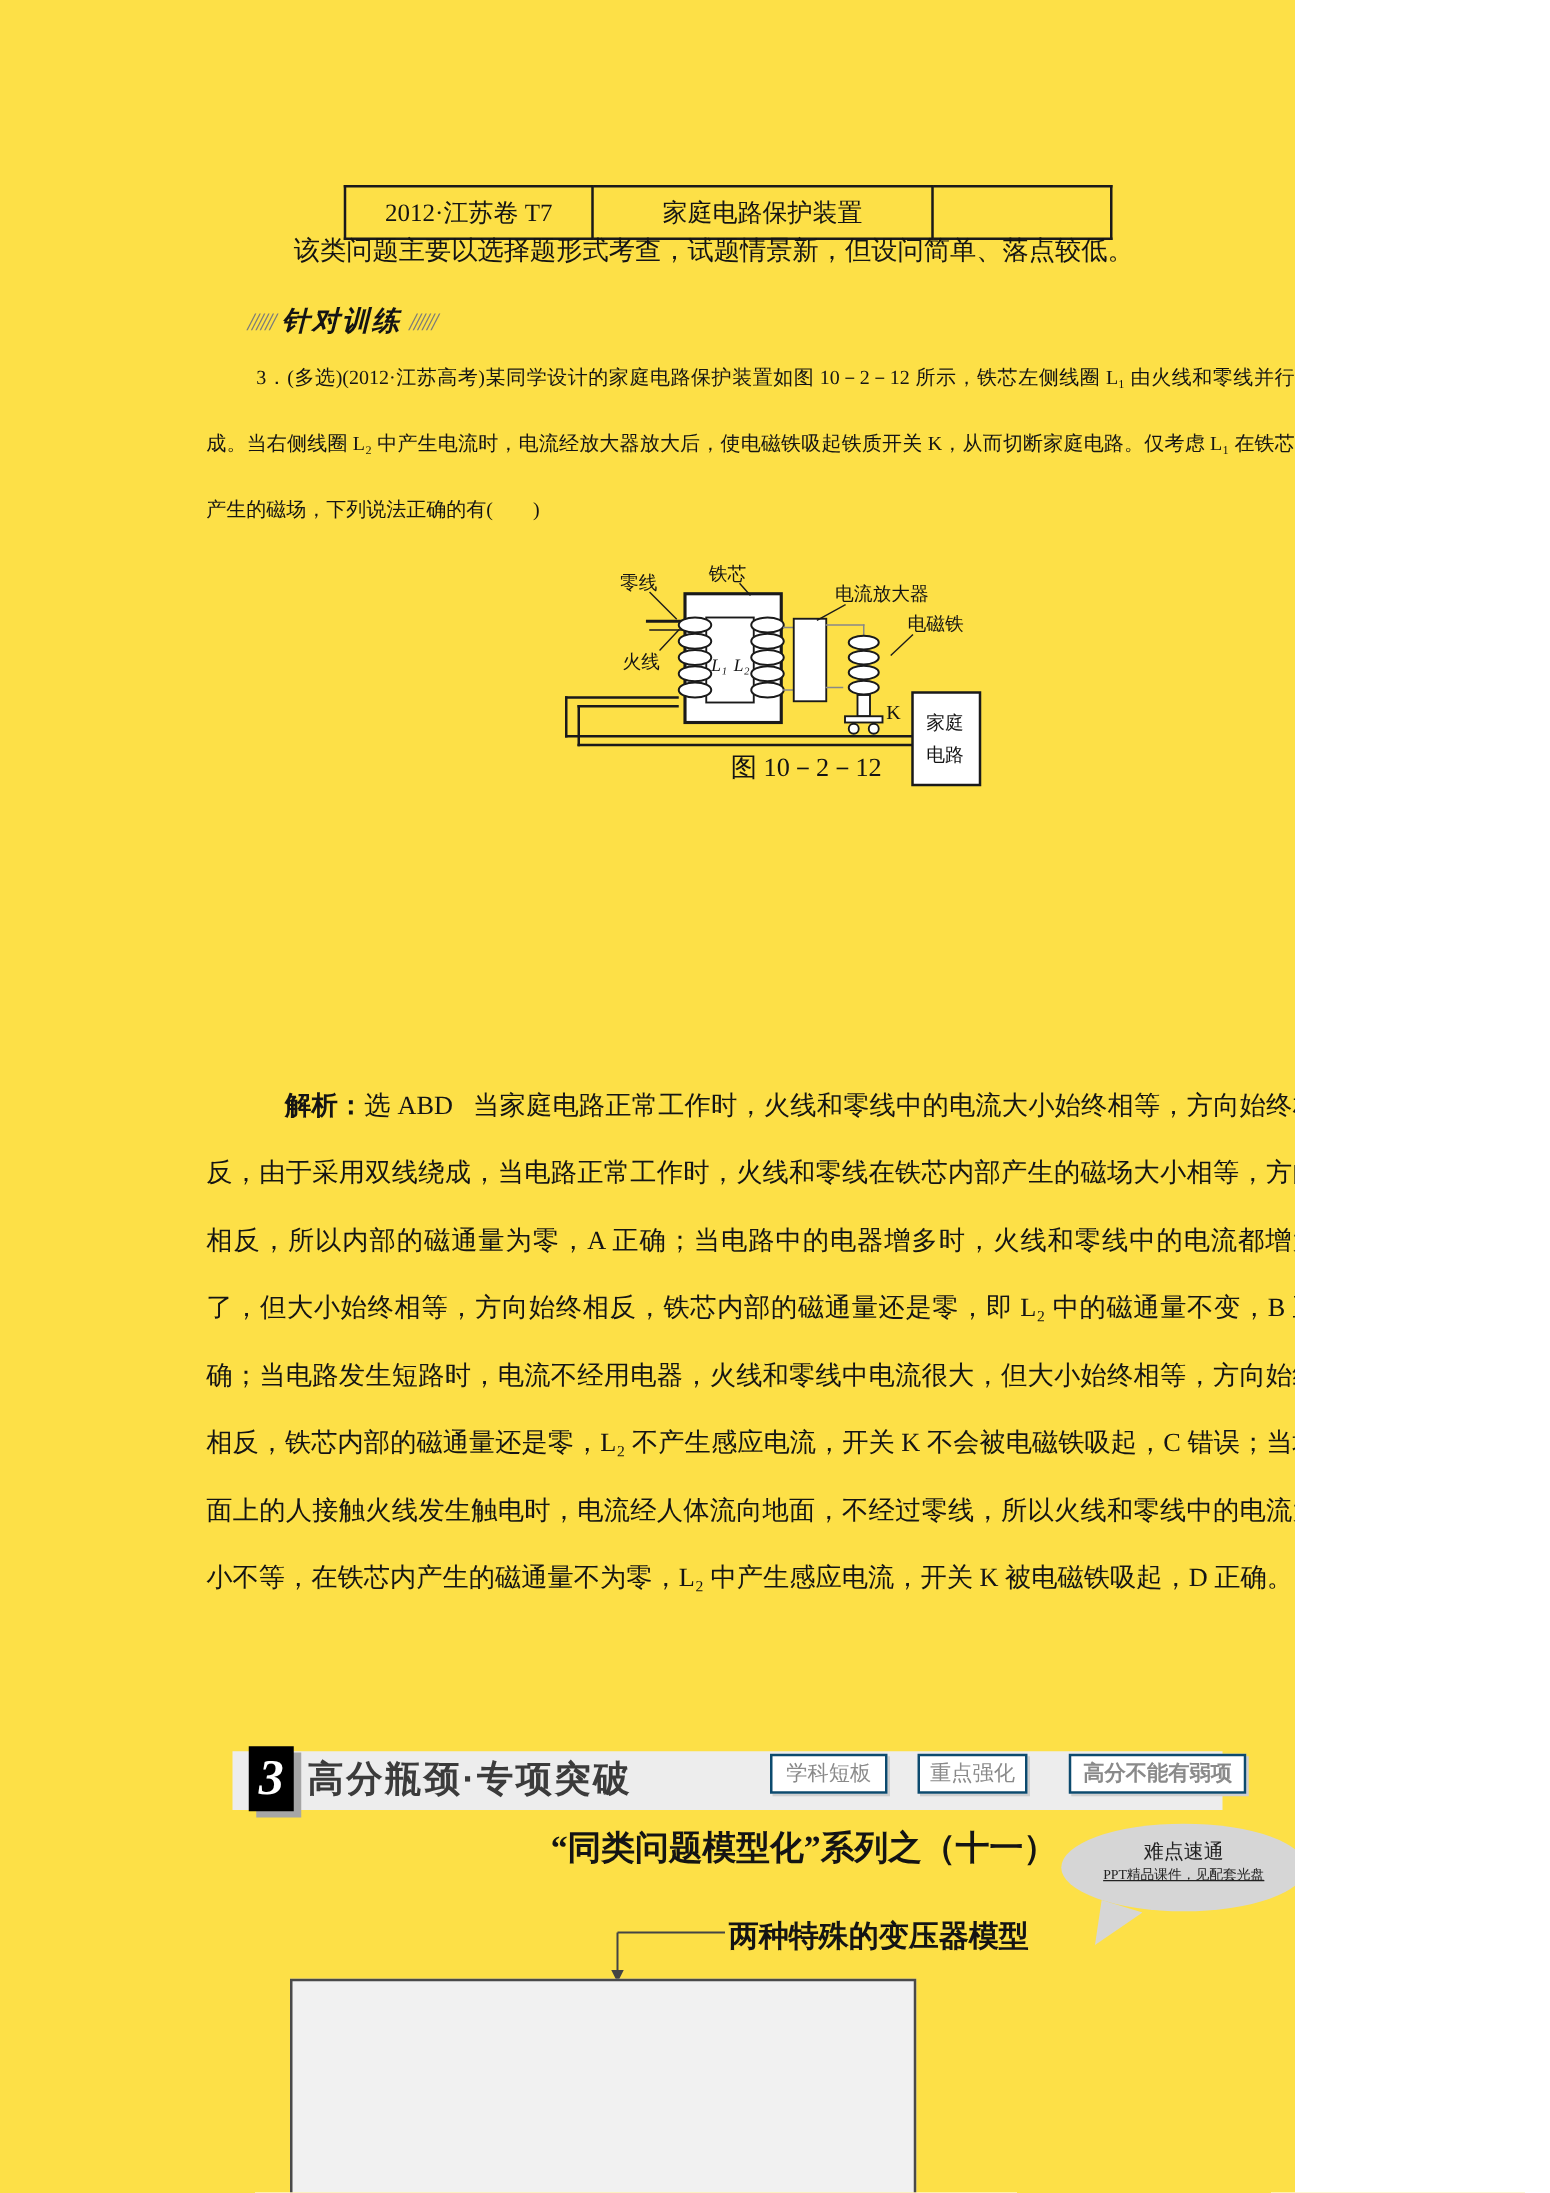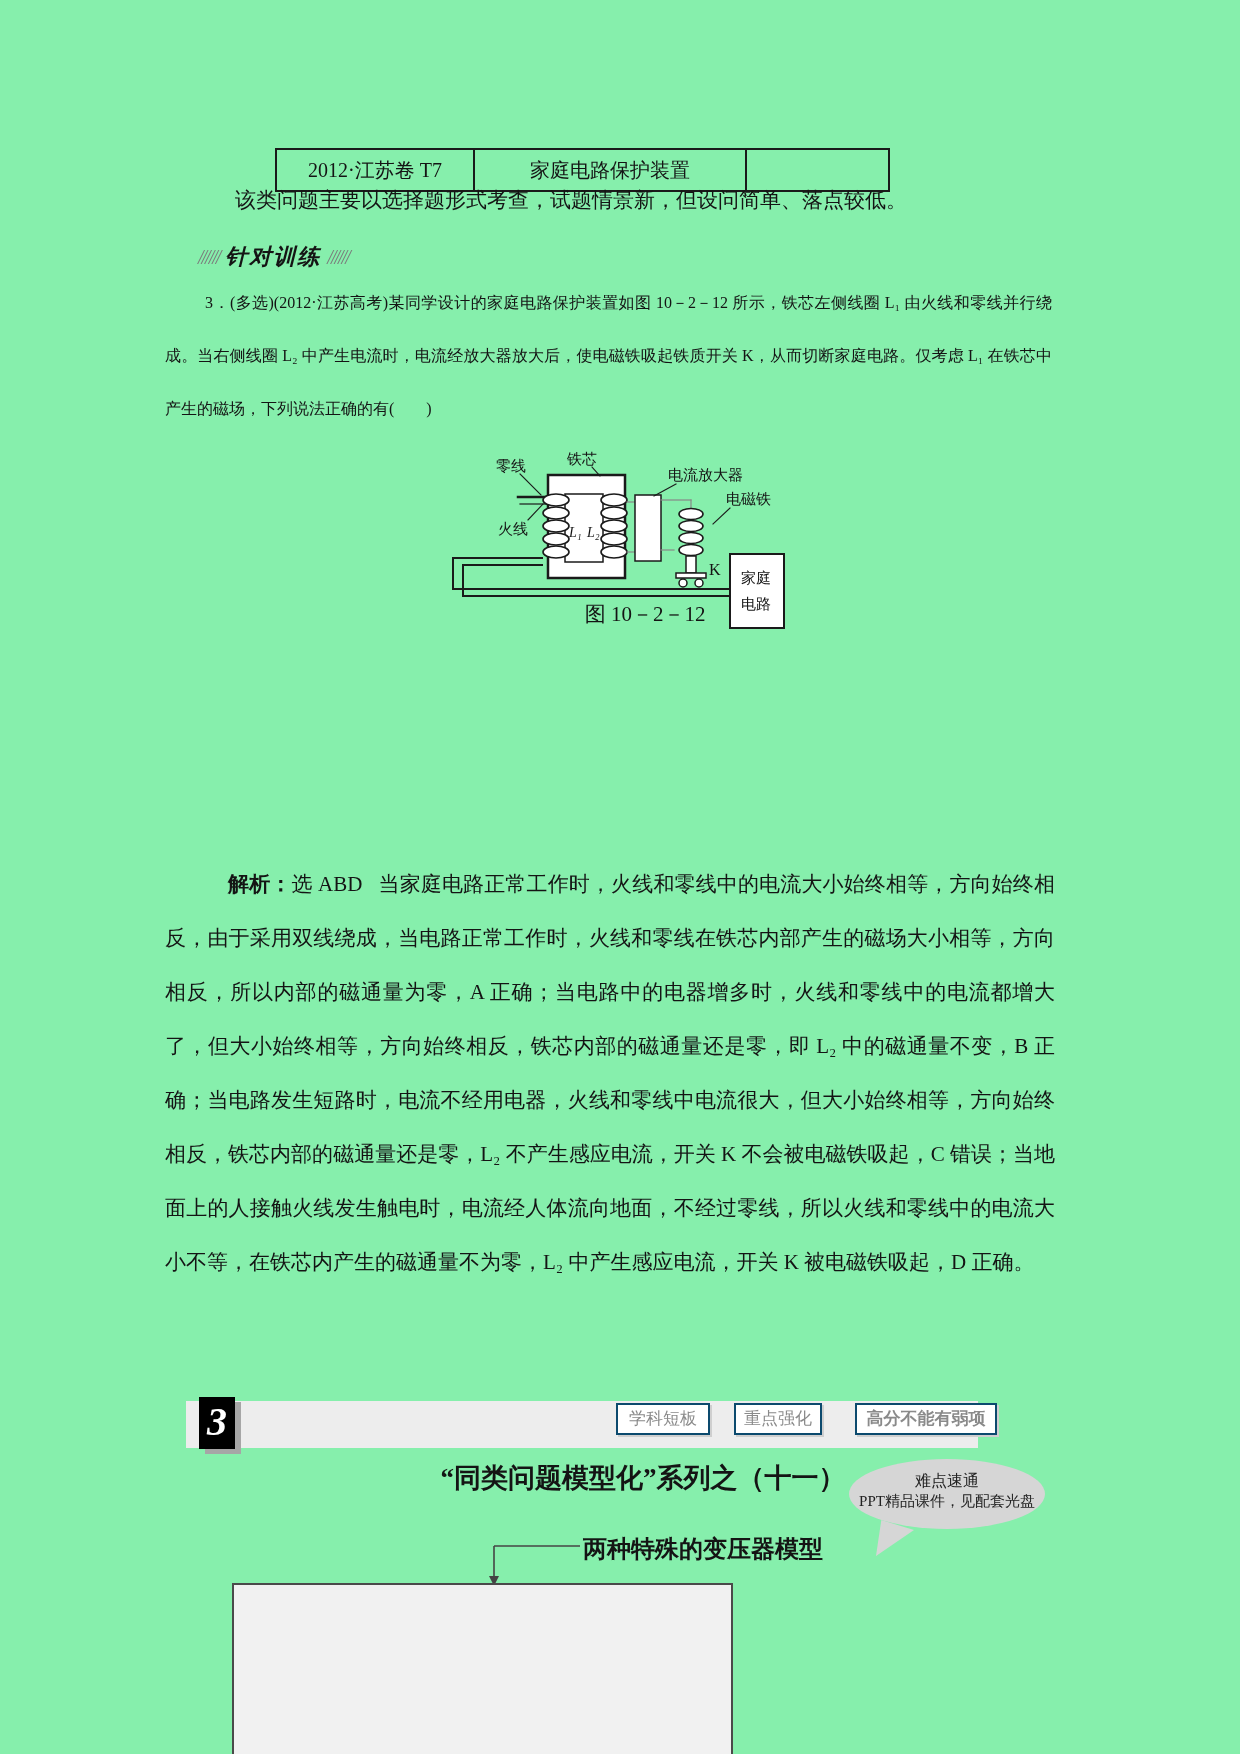--- a/index.html
+++ b/index.html
@@ -1,16 +1,16 @@
 <!DOCTYPE html>
 <html><head>
 <meta charset="utf-8">
 <style>
   html,body{margin:0;padding:0;background:#fff;}
-  .page{position:relative;width:1240px;height:1754px;background:#86efac;overflow:hidden;
+  .page{position:relative;width:1036px;height:1754px;background:#fde047;overflow:hidden;
         font-family:"Liberation Serif","DejaVu Serif",serif;color:#141414;}
 
   
   .qtable{position:absolute;left:275px;top:148px;border-collapse:collapse;table-layout:fixed;}
   .qtable td{border:2px solid #1a1a1a;height:40px;text-align:center;vertical-align:middle;
              font-size:20px;padding:0 4px;}
 
   .intro{position:absolute;left:165px;top:186px;width:887px;font-size:21px;line-height:28px;
          text-indent:70px;}
 
@@ -42,21 +42,21 @@
        box-shadow:2px 2px 0 #cfcfcf;color:#8a8a8a;font-size:17px;text-align:center;line-height:28px;
        font-family:"Liberation Sans","DejaVu Sans",sans-serif;}
   .tab1{left:616px;width:90px;} .tab2{left:734px;width:84px;} .tab3{left:855px;width:138px;font-weight:bold;}
 
   .series-title{position:absolute;left:436px;top:1460px;width:414px;font-size:27px;font-weight:bold;
                 text-align:center;white-space:nowrap;}
 
   .bubble{position:absolute;left:849px;top:1459px;width:196px;height:70px;background:#d6d6d6;
           border-radius:50%;text-align:center;color:#222;}
   .bubble .b1{font-size:16px;padding-top:12px;}
-  .bubble .b2{font-size:15px;white-space:nowrap;}
+  .bubble .b2{font-size:11px;white-space:nowrap;text-decoration:underline;}
   .bubble-tail{position:absolute;left:876px;top:1520px;width:38px;height:36px;background:#d6d6d6;
                clip-path:polygon(14% 0,100% 28%,0 100%);}
 
   .model-label{position:absolute;left:583px;top:1533px;font-size:24px;font-weight:bold;white-space:nowrap;}
   .arrow-svg{position:absolute;left:482px;top:1536px;}
 
   .bottom-box{position:absolute;left:232px;top:1583px;width:497px;height:200px;background:#f1f1f1;
               border:2px solid #4a4a4a;}
 </style>
 </head>
@@ -160,20 +160,21 @@
 
   <div class="figcaption">图 10－2－12</div>
 
 
   <div class="analysis">
     <span class="alabel">解析：</span><span class="aanswer">选 ABD</span><span>当家庭电路正常工作时，火线和零线中的电流大小始终相等，方向始终相反，由于采用双线绕成，当电路正常工作时，火线和零线在铁芯内部产生的磁场大小相等，方向相反，所以内部的磁通量为零，A 正确；当电路中的电器增多时，火线和零线中的电流都增大了，但大小始终相等，方向始终相反，铁芯内部的磁通量还是零，即 L₂ 中的磁通量不变，B 正确；当电路发生短路时，电流不经用电器，火线和零线中电流很大，但大小始终相等，方向始终相反，铁芯内部的磁通量还是零，L₂ 不产生感应电流，开关 K 不会被电磁铁吸起，C 错误；当地面上的人接触火线发生触电时，电流经人体流向地面，不经过零线，所以火线和零线中的电流大小不等，在铁芯内产生的磁通量不为零，L₂ 中产生感应电流，开关 K 被电磁铁吸起，D 正确。</span>
   </div>
 
   <div class="banner-bg"></div>
   <div class="banner-num">3</div>
+  <div class="banner-title">高分瓶颈·专项突破</div>
   <div class="tab tab1">学科短板</div>
   <div class="tab tab2">重点强化</div>
   <div class="tab tab3">高分不能有弱项</div>
 
   <div class="series-title">“同类问题模型化”系列之（十一）</div>
 
   <div class="bubble">
     <div class="b1">难点速通</div>
     <div class="b2">PPT精品课件，见配套光盘</div>
   </div>

